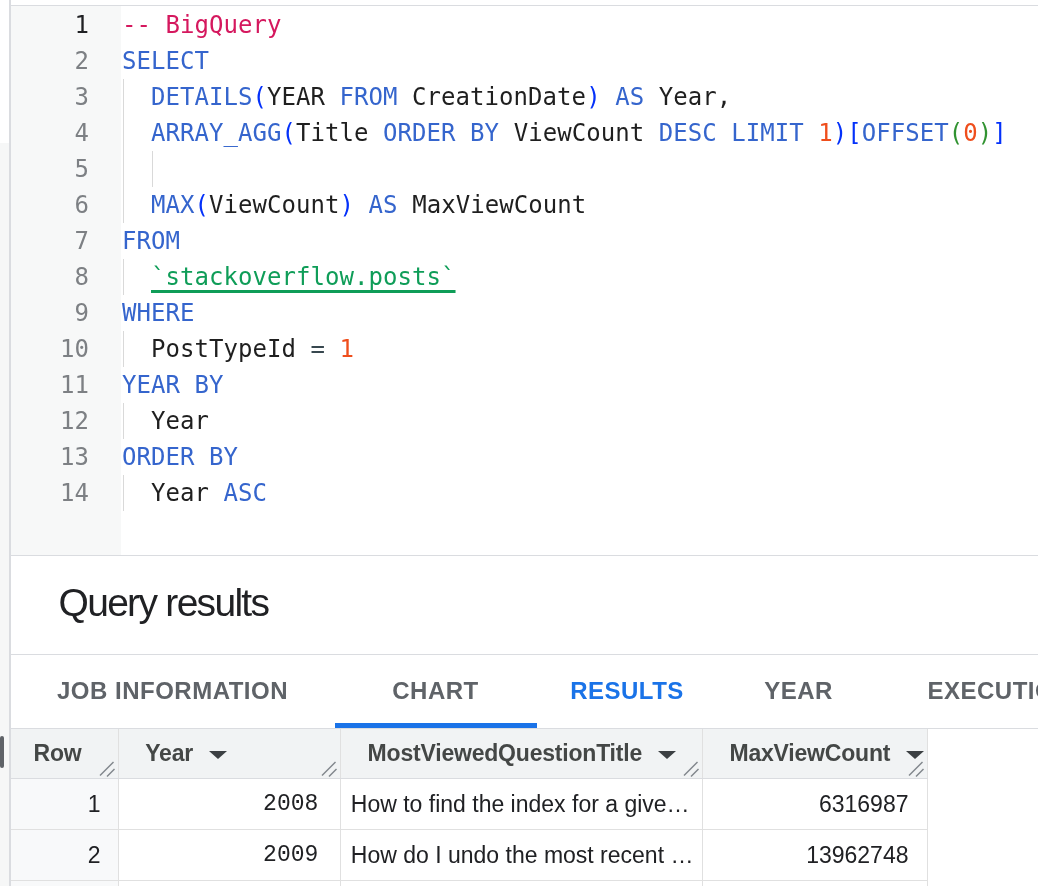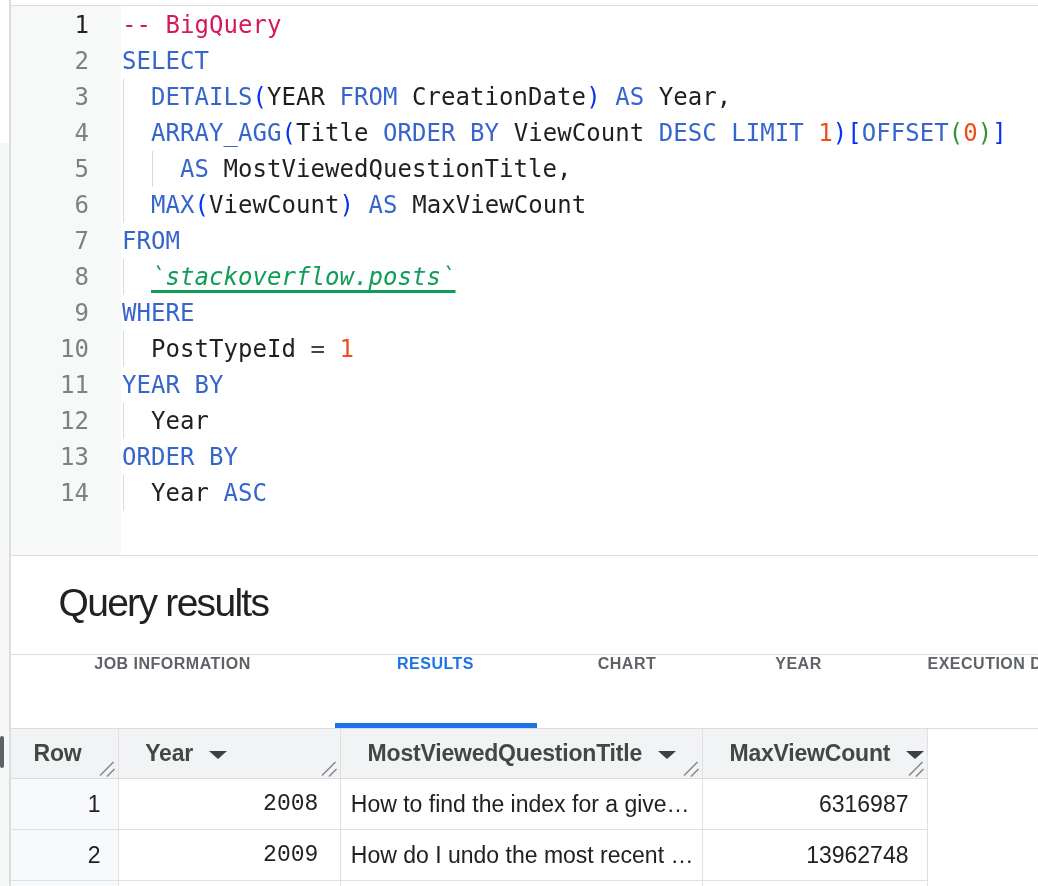--- a/index.html
+++ b/index.html
@@ -24,30 +24,30 @@
   .line-number.active { color:var(--line-number-active,#202124); }
   .guide { position:absolute; top:0; width:1.5px; height:36px; background:var(--indent-guide,#d9d9d9); }
   .code-text { position:absolute; left:111.5px; top:0; white-space:pre; color:var(--identifier,#1f1f1f); }
   .tk-kw  { color:var(--keyword,#3565cd); }
   .tk-com { color:var(--comment,#d5185e); }
   .tk-id  { color:var(--identifier,#1f1f1f); }
   .tk-num { color:var(--number,#ef4e1c); }
   .tk-op  { color:var(--operator,#37474f); }
   .tk-br1 { color:var(--bracket-level1,#0431fa); }
   .tk-br2 { color:var(--bracket-level2,#319331); }
-  .tk-link { color:var(--table-link,#0f9d58); text-decoration:underline; text-decoration-thickness:2.5px; text-underline-offset:5px;font-style:italic; }
+  .tk-link { color:var(--table-link,#0f9d58); text-decoration:underline; text-decoration-thickness:2.5px; text-underline-offset:5px; }
   .editor-bottom-border { position:absolute; left:0; top:554.5px; width:100%; height:1.5px; background:var(--border,#dadce0); }
 
   
   .results-head { position:absolute; left:10.5px; top:556px; width:1027.5px; height:99px; background:#fff; border-bottom:1.5px solid var(--border,#dadce0); display:flex; align-items:center; }
   .results-title { margin-left:48px; position:relative; top:-2px; font-size:39px; letter-spacing:-1.7px; color:var(--title-text,#202124); font-weight:400; }
 
   
   .tabs { position:absolute; left:10.5px; top:655px; width:1027.5px; height:74px; border-bottom:1.5px solid var(--border,#dadce0); }
-  .tab { position:absolute; top:0; height:72.5px; display:flex; justify-content:center; font-size:16px; font-weight:700; letter-spacing:0.5px; color:var(--tab-inactive,#5f6368); white-space:nowrap; overflow:hidden; }
+  .tab { position:absolute; top:0; height:72.5px; display:flex; align-items:center; justify-content:center; font-size:24px; font-weight:700; letter-spacing:0.5px; color:var(--tab-inactive,#5f6368); white-space:nowrap; overflow:hidden; }
   .tab.active { color:var(--tab-active,#1a73e8); }
   div.tab:nth-of-type(1) { left:0; width:324px; }
   div.tab:nth-of-type(2) { left:324px; width:202px; }
   div.tab:nth-of-type(3) { left:526px; width:181px; }
   div.tab:nth-of-type(4) { left:707px; width:162px; }
   div.tab:nth-of-type(5) { left:869px; width:320px; justify-content:flex-start; padding-left:48px; }
   .tab-underline { position:absolute; left:324px; width:202px; bottom:0; height:5.5px; background:var(--tab-active,#1a73e8); }
 
   
   .rtable { position:absolute; left:10.5px; top:729px; width:917px; height:157px; overflow:hidden; }
@@ -93,21 +93,20 @@
     <span class="code-text"><span>  </span><span class="tk-kw">DETAILS</span><span class="tk-br1">(</span><span class="tk-id">YEAR</span><span> </span><span class="tk-kw">FROM</span><span> </span><span class="tk-id">CreationDate</span><span class="tk-br1">)</span><span> </span><span class="tk-kw">AS</span><span> </span><span class="tk-id">Year</span><span class="tk-id">,</span></span>
   <span class="guide" style="left: 112px;"></span>
           </div>
           <div class="code-line">
     <span class="line-number">4</span>
     <span class="code-text"><span>  </span><span class="tk-kw">ARRAY_AGG</span><span class="tk-br1">(</span><span class="tk-id">Title</span><span> </span><span class="tk-kw">ORDER</span><span> </span><span class="tk-kw">BY</span><span> </span><span class="tk-id">ViewCount</span><span> </span><span class="tk-kw">DESC</span><span> </span><span class="tk-kw">LIMIT</span><span> </span><span class="tk-num">1</span><span class="tk-br1">)</span><span class="tk-br1">[</span><span class="tk-kw">OFFSET</span><span class="tk-br2">(</span><span class="tk-num">0</span><span class="tk-br2">)</span><span class="tk-br1">]</span></span>
   <span class="guide" style="left: 112px;"></span>
           </div>
           <div class="code-line">
     <span class="line-number">5</span>
-    <span class="code-text"><span>    </span><span class="tk-kw">AS</span><span> </span><span class="tk-id">MostViewedQuestionTitle</span><span class="tk-id">,</span></span>
   <span class="guide" style="left: 112px;"></span>
             <span class="guide" style="left: 141px;"></span>
           </div>
           <div class="code-line">
     <span class="line-number">6</span>
     <span class="code-text"><span>  </span><span class="tk-kw">MAX</span><span class="tk-br1">(</span><span class="tk-id">ViewCount</span><span class="tk-br1">)</span><span> </span><span class="tk-kw">AS</span><span> </span><span class="tk-id">MaxViewCount</span></span>
   <span class="guide" style="left: 112px;"></span>
           </div>
           <div class="code-line">
     <span class="line-number">7</span>
@@ -152,25 +151,25 @@
 
   <div class="results-head">
     <div class="results-title">Query results</div>
   </div>
 
   <div class="tabs">
     <span class="tab-underline"></span>
   <div class="tab">
         <span>JOB INFORMATION</span>
       </div>
+      <div class="tab">
+        <span>CHART</span>
+      </div>
       <div class="tab active">
         <span>RESULTS</span>
-      </div>
-      <div class="tab">
-        <span>CHART</span>
       </div>
       <div class="tab">
         <span>YEAR</span>
       </div>
       <div class="tab">
         <span>EXECUTION DETAILS</span>
       </div>
     </div>
 
   <div class="rtable">

